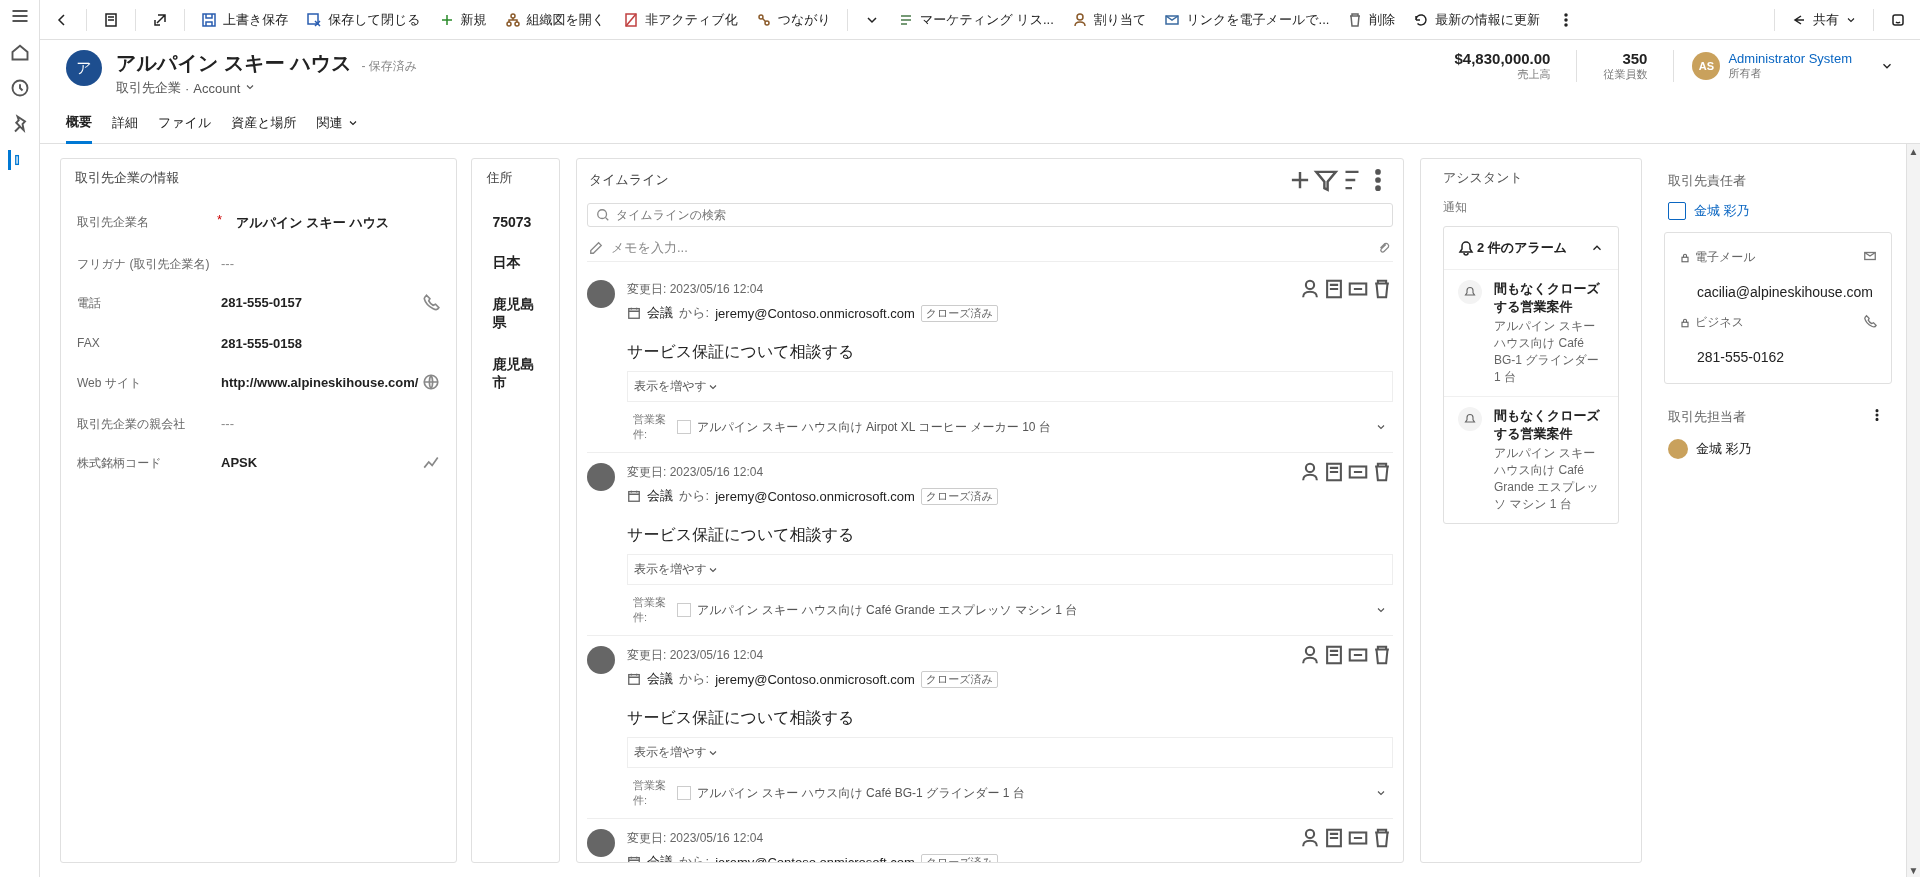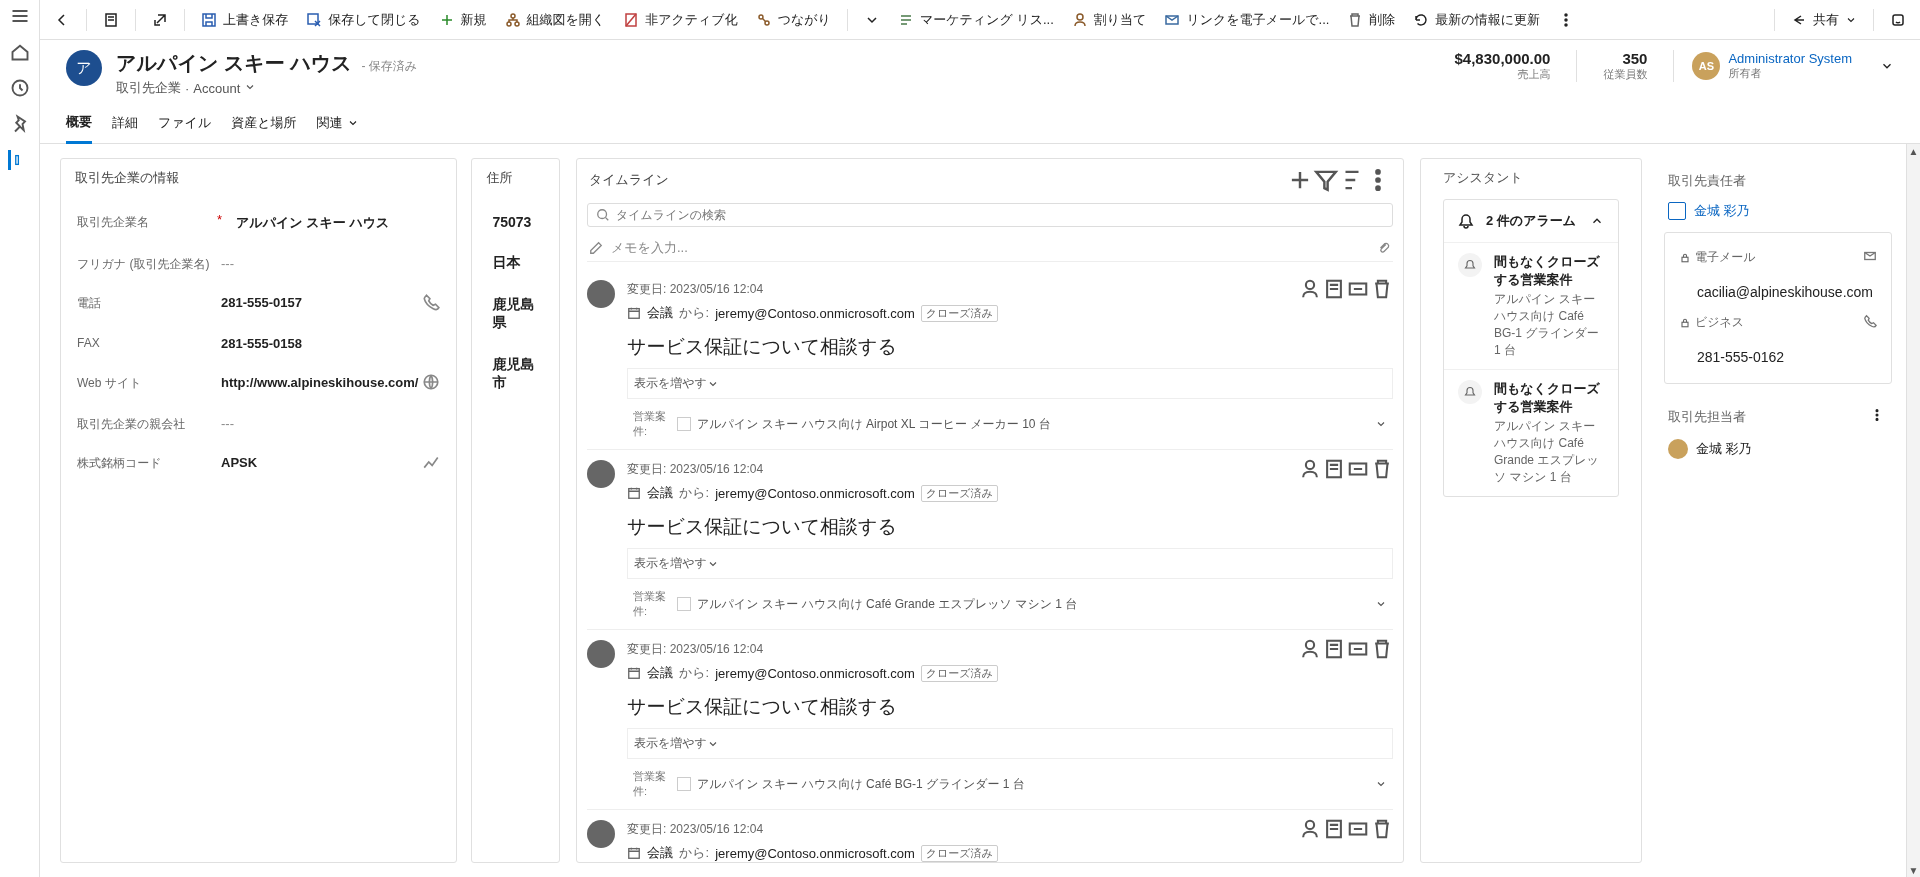--- a/index.html
+++ b/index.html
@@ -60,32 +60,32 @@
 .tlit { display:flex; gap:12px; padding:8px 0 0 0; border-top:1px solid #eee;}
 .tlit:first-child{border-top:none;}
 .tlav { width:28px; height:28px; border-radius:50%; background:#666; flex-shrink:0; margin-top:2px;}
 .tlb { flex:1; min-width:0;}
 .tlr1 { display:flex; align-items:center;}
 .tld { font-size:12px; color:#666; flex:1;}
 .tlact { display:flex; gap:2px;}
 .tlact .a { width:22px; height:22px; display:flex; align-items:center; justify-content:center; color:#555; cursor:pointer;}
 .tlr2 { font-size:13px; margin-top:4px; display:flex; align-items:center; gap:6px;}
 .badge { font-size:11px; color:#666; border:1px solid #ccc; border-radius:2px; padding:0 4px;}
-.tlr3 { font-size:19px; margin-top:12px;}
+.tlr3 { font-size:16px; margin-top:20px;}
 .tlmore { margin-top:8px; padding:6px 6px; font-size:12px; color:#555; border:1px solid #eee; display:flex; align-items:center; cursor:pointer;}
 .tlopp { margin-top:4px; padding:6px 6px 10px 6px; font-size:12px; color:#555; display:flex; align-items:center; gap:8px;}
 .tlopp .ol { width:36px; font-size:11px; color:#777;}
 .tlopp .op { flex:1; display:flex; align-items:center; gap:6px;}
 .tlopp .op .b { border:1px solid #ccc; width:14px; height:14px; display:inline-block;}
 
 .ast { padding:10px 22px;}
 .ast .h { font-size:13px; color:#555; margin-bottom:12px;}
 .ast .sh { font-size:12px; color:#777; margin-bottom:10px;}
 .alarm-card { border:1px solid #e0e0e0; border-radius:3px;}
-.alh { display:flex; align-items:center; padding:12px 14px; gap:12px; cursor:pointer;}
+.alh { display:flex; align-items:center; padding:12px 14px; gap:3px; cursor:pointer;}
 .alh .t { flex:1; font-weight:600;}
 .ali { display:flex; gap:12px; padding:10px 14px; border-top:1px solid #f0f0f0;}
 .ali .ic { width:24px; height:24px; border-radius:50%; background:#f3f3f3; display:flex; align-items:center; justify-content:center; font-size:11px; color:#666; flex-shrink:0;}
 .ali .tx .t1 { font-size:13px; font-weight:600;}
 .ali .tx .t2 { font-size:12px; color:#666; margin-top:2px;}
 .sec { padding:14px 8px 6px 8px;}
 .sec .sh2 { font-size:13px; color:#666; margin-bottom:8px; padding-left:4px;}
 .pl { display:flex; align-items:center; gap:8px; color:#0a66c2; font-size:13px; padding:4px;}
 .pl .pic { width:18px; height:18px; border:1.5px solid #0a66c2; border-radius:2px;}
 .cbox { border:1px solid #e0e0e0; border-radius:3px; padding:10px 14px; margin-top:8px;}
@@ -642,20 +642,21 @@
     </div>
               </div>
             </div>
         </div>
       </div>
 
       <div class="col col3">
         <div class="card">
           <div class="ast">
             <div class="h">アシスタント</div>
+            <div class="sh">通知</div>
             <div class="alarm-card">
               <div class="alh">
                 <svg viewBox="0 0 16 16" style="width:16px;height:16px">
                     <path d="M8 2a4 4 0 0 0-4 4v3l-2 3h12l-2-3V6a4 4 0 0 0-4-4zM6 13a2 2 0 0 0 4 0"></path>
                   </svg>
                 <div class="t">2 件のアラーム</div>
                 <svg viewBox="0 0 16 16" style="width:14px;height:14px">
                     <path d="M4 10l4-4 4 4"></path>
                   </svg>
               </div>

